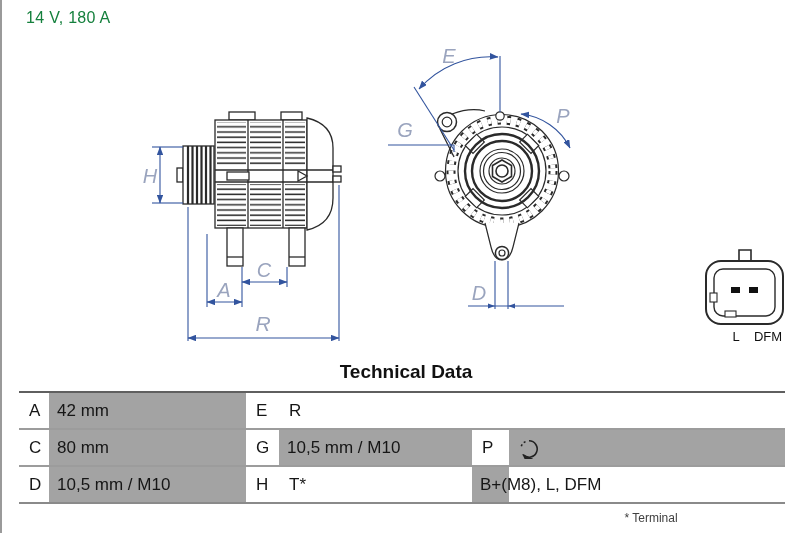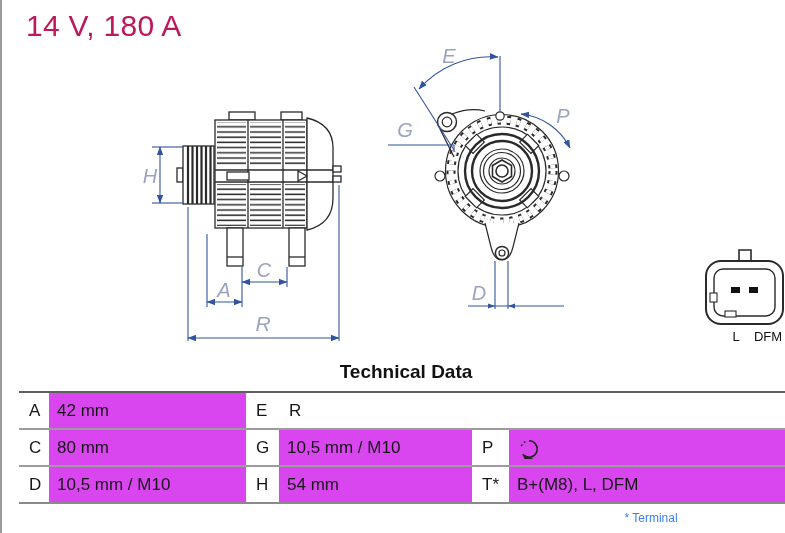--- a/index.html
+++ b/index.html
@@ -3,35 +3,35 @@
 <meta charset="utf-8">
 <style>
   html,body { margin:0; padding:0; background:#ffffff; }
   #page {
     position:relative; width:785px; height:533px; background:#ffffff;
     font-family:"Liberation Sans", sans-serif; color:#1a1a1a; overflow:hidden;
     border-left:2px solid #9a9a9a; box-sizing:border-box;
   }
   #title {
     position:absolute; left:24px; top:9px;
-    font-size:30px; color:#be185d; letter-spacing:0.3px;
+    font-size:16px; color:#15803d; letter-spacing:0.3px;
   }
   #drawing { position:absolute; left:0; top:0; }
   
   #tech { position:absolute; left:17px; top:360px; width:766px;text-align:center; }
   #tech h2 { margin:0 0 7px 8px; font-size:19px; line-height:24px; font-weight:bold; color:#111; }
   #grid { border-top:2px solid #5f5f5f; }
   .row {
     display:grid; grid-template-columns:30px 197px 33px 193px 37px auto;
     height:35px; border-bottom:2px solid #9c9c9c;
   }
   .row:last-child { border-bottom:2px solid #8a8a8a; }
   .k { display:flex; align-items:center; padding-left:10px; font-size:17px; color:#161616; }
-  .v { background:#d946ef; display:flex; align-items:center; padding-left:8px; font-size:17px; color:#161616; white-space:nowrap; }
-  .foot { margin:7px 0 0 498px; font-size:12px; color:#3b82f6; }
+  .v { background:#a3a3a3; display:flex; align-items:center; padding-left:8px; font-size:17px; color:#161616; white-space:nowrap; }
+  .foot { margin:7px 0 0 498px; font-size:12px; color:#404040; }
   text.dim {
     font-family:"Liberation Sans", sans-serif; font-style:italic;
     fill:#9aa4be; font-size:20px; text-anchor:middle;
   }
   text.conn { font-family:"Liberation Sans", sans-serif; fill:#111; font-size:13px; text-anchor:middle; }
 </style>
 </head>
 <body>
 
 <div id="page">
@@ -203,21 +203,20 @@
             </defs>
             <path d="M12,3.8 A 8.2,8.2 0 1 1 6.2,17.8" fill="none" stroke="#222" stroke-width="1.6" marker-end="url(#arwb)"></path>
             <path d="M4.3,9.2 A 8.2,8.2 0 0 1 9.2,4.3" fill="none" stroke="#222" stroke-width="1.6" stroke-dasharray="2 2.3"></path>
           </svg>
         </div>
       </div>
       <div class="row">
         <div class="k">D</div>
         <div class="v">10,5 mm / M10</div>
         <div class="k">H</div>
-        <div class="v">54 mm</div>
         <div class="k">T*</div>
         <div class="v">B+(M8), L, DFM</div>
       </div>
     </div>
     <div class="foot">* Terminal</div>
   </div>
 
 </div>
 
 </body></html>

